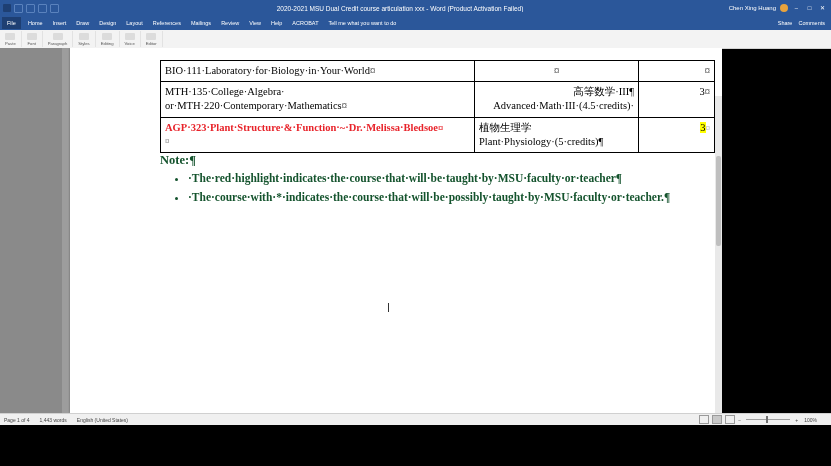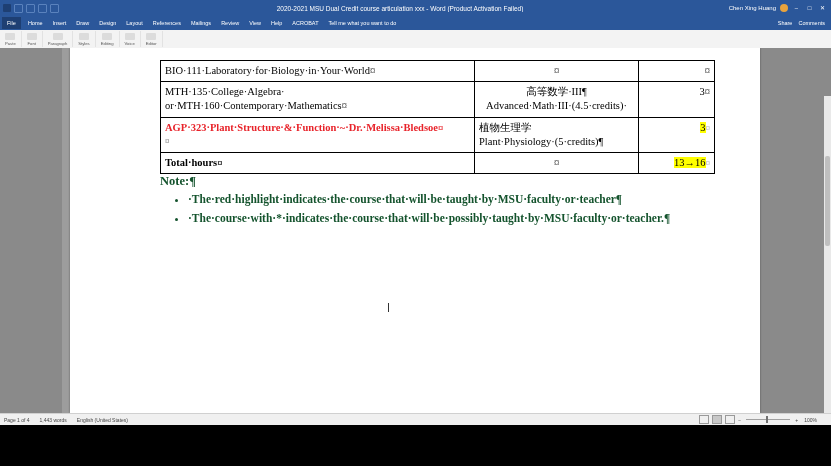--- a/index.html
+++ b/index.html
@@ -136,21 +136,21 @@
   .rb-ico {
     width: 10px; height: 7px;
     background: #dcdcdc;
     border-radius: 1px;
   }
   .rb-lbl { font-size: 4.2px; color: #555; }
   
   .docarea {
     position: absolute;
     left: 0; top: 48px;
-    width: 831px; height: 365px;
+    width: 722px; height: 365px;
     background: #8a8a8a;
     overflow: hidden;
   }
   .page {
     position: absolute;
     left: 70px; top: 0;
     width: 690px; height: 365px;
     background: #ffffff;
     box-shadow: 0 0 2px rgba(0,0,0,0.4);
   }
@@ -366,40 +366,33 @@
 
         <table class="course">
           <tbody>
             <tr>
               <td class="col-a">BIO·111·Laboratory·for·Biology·in·Your·World¤</td>
               <td class="col-b center">¤</td>
               <td class="col-c right">¤</td>
             </tr>
             <tr>
               <td class="col-a" style="white-space: pre-line;">MTH·135·College·Algebra·
-or·MTH·160·Contemporary·Mathematics¤</td>
-              <td class="col-b center" style="white-space: pre-line;">高等数学·III¶
+or·MTH·220·Contemporary·Mathematics¤</td>
+              <td class="col-b center" style="white-space: pre-line; text-align: right;">高等数学·III¶
 Advanced·Math·III·(4.5·credits)·</td>
               <td class="col-c right">3¤</td>
             </tr>
             <tr>
               <td class="col-a red">
                 <span>AGP·323·Plant·Structure·&amp;·Function·~·Dr.·Melissa·Bledsoe¤</span>
                 <span class="cell-row eop">¤</span>
               </td>
               <td class="col-b">植物生理学 Plant·Physiology·(5·credits)¶</td>
               <td class="col-c right">
                 <span class="hl">3</span><span class="eop">¤</span>
-              </td>
-            </tr>
-            <tr>
-              <td class="col-a bold">Total·hours¤</td>
-              <td class="col-b center">¤</td>
-              <td class="col-c right">
-                <span class="hl">13</span><span class="hl">→</span><span class="hl">16</span><span class="eop">¤</span>
               </td>
             </tr>
           </tbody>
         </table>
 
         <div class="note">
           <div class="note-title">Note:¶</div>
           <ul class="bullets">
             <li>·The·red·highlight·indicates·the·course·that·will·be·taught·by·MSU·faculty·or·teacher¶</li>
             <li>·The·course·with·*·indicates·the·course·that·will·be·possibly·taught·by·MSU·faculty·or·teacher.¶</li>

